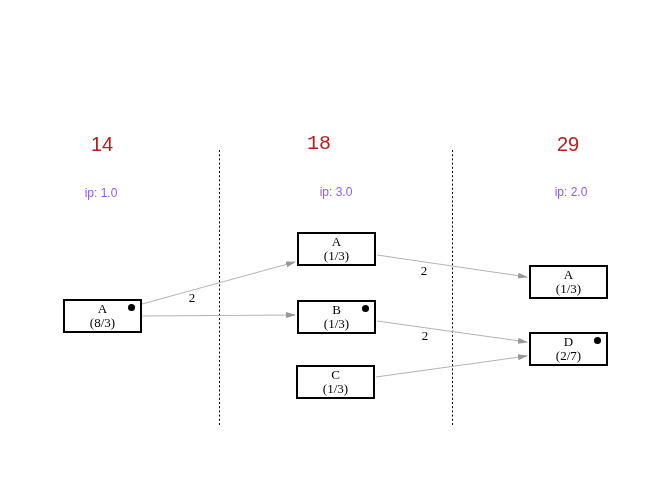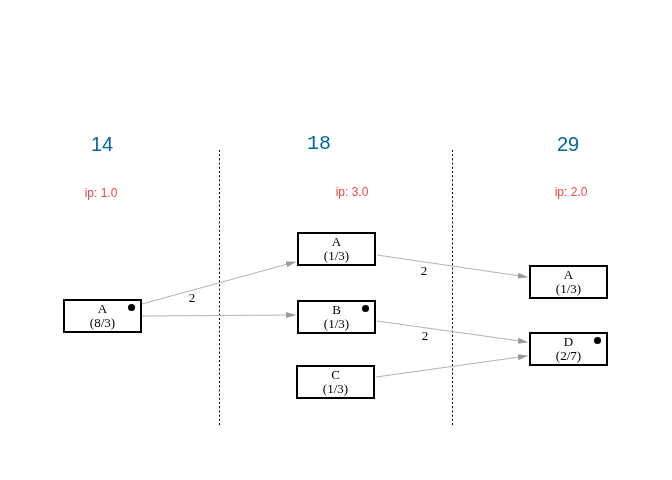--- a/index.html
+++ b/index.html
@@ -22,30 +22,30 @@
     top: 0;
     width: 672px;
     height: 480px;
   }
   .col-header {
     position: absolute;
     transform: translateX(-50%);
     font-family: "Liberation Sans", sans-serif;
     font-size: 20px;
     line-height: 20px;
-    color: #0369a1;
+    color: #b91c1c;
     white-space: nowrap;
   }
   .ip-label {
     position: absolute;
     transform: translateX(-50%);
     font-family: "Liberation Sans", sans-serif;
     font-size: 12px;
     line-height: 13px;
-    color: #ef4444;
+    color: #8b5cf6;
     white-space: nowrap;
   }
   .node {
     position: absolute;
     width: 79px;
     height: 34px;
     box-sizing: border-box;
     border: 2px solid #000000;
     background: #ffffff;
     display: flex;
@@ -97,21 +97,21 @@
     <text x="192" y="302" text-anchor="middle" class="edge-label-text">2</text>
     <text x="424" y="275" text-anchor="middle" class="edge-label-text">2</text>
     <text x="425" y="340" text-anchor="middle" class="edge-label-text">2</text>
   </svg>
 
   <div class="col-header" style="left:102px; top:134px;">14</div>
   <div class="col-header" style="left:319px; top:134px;font-family:Liberation Mono, monospace;">18</div>
   <div class="col-header" style="left:568px; top:134px;">29</div>
 
   <div class="ip-label" style="left:101px; top:187px;">ip: 1.0</div>
-  <div class="ip-label" style="left:352px; top:186px;">ip: 3.0</div>
+  <div class="ip-label" style="left:336px; top:186px;">ip: 3.0</div>
   <div class="ip-label" style="left:571px; top:186px;">ip: 2.0</div>
 
   <div class="node" style="left:63px; top:299px;">
     <span class="dot"></span>
     <div>A</div>
     <div>(8/3)</div>
   </div>
 
   <div class="node" style="left:297px; top:232px;">
     <div>A</div>

